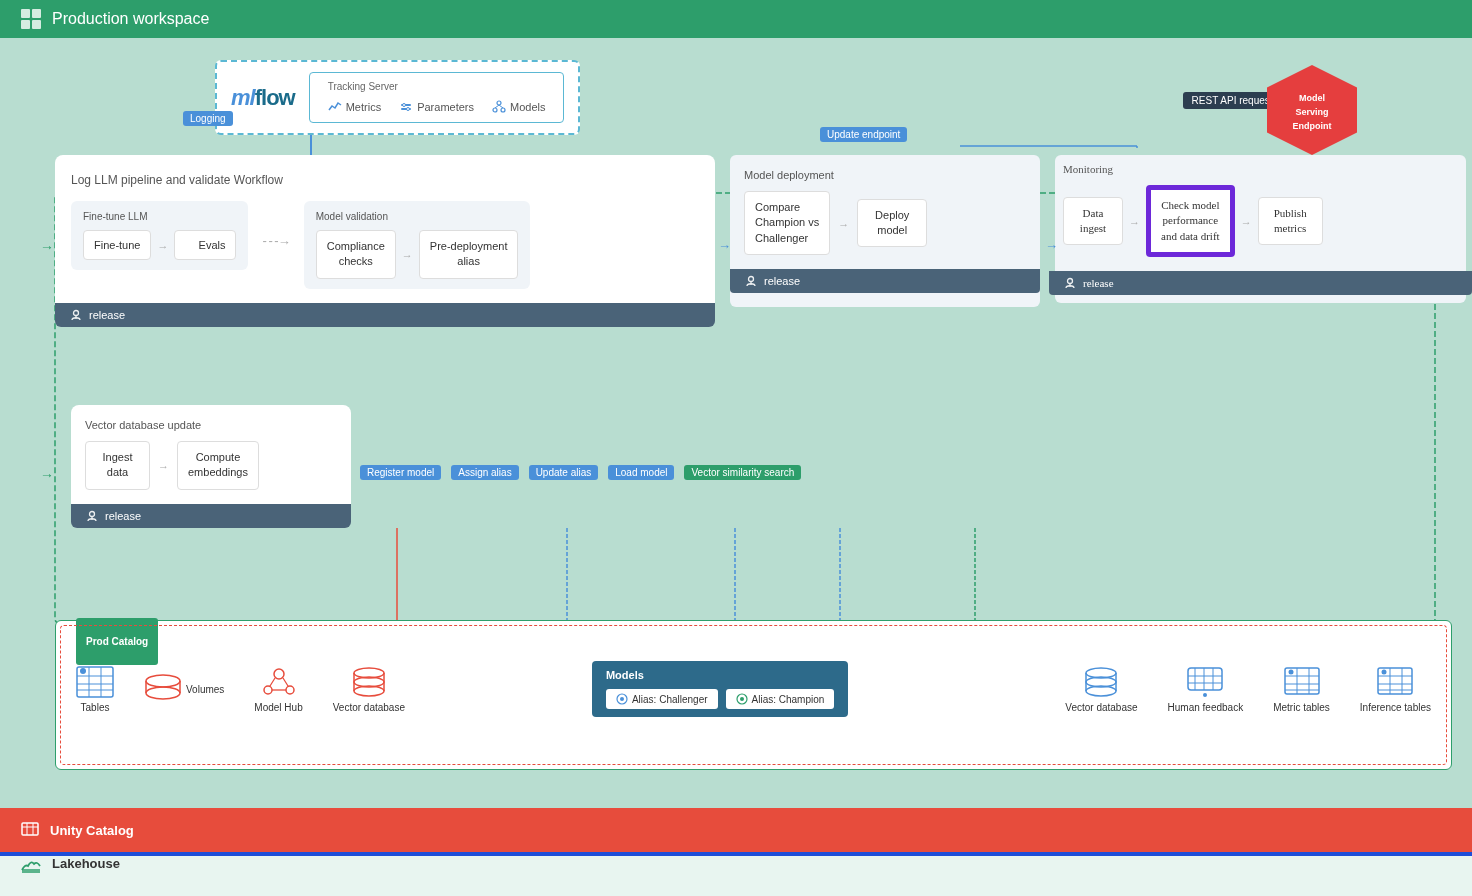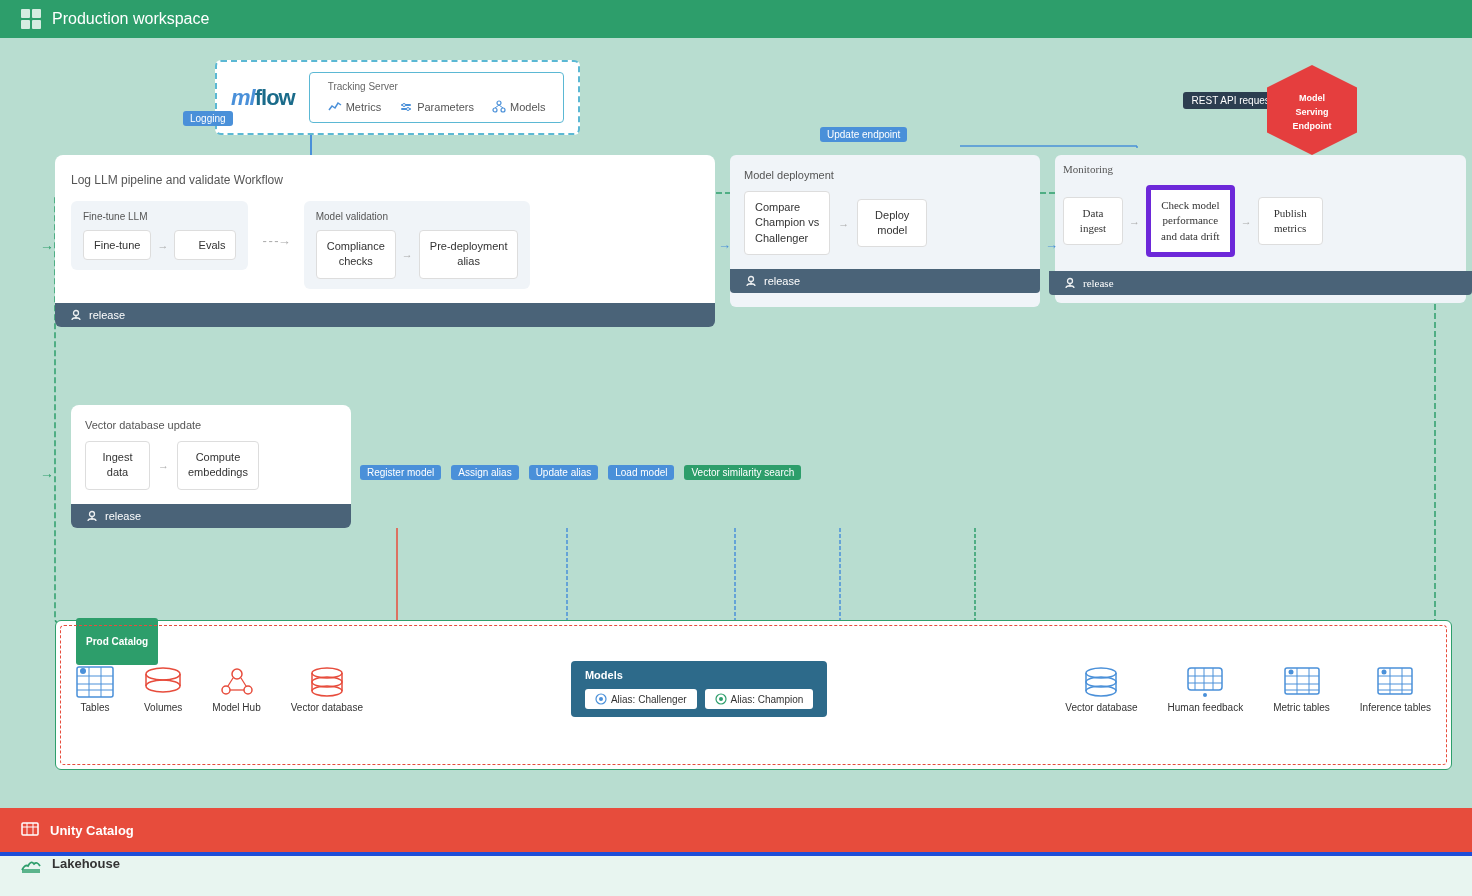--- a/index.html
+++ b/index.html
@@ -226,21 +226,21 @@
         <line x1="1" y1="10" x2="37" y2="10" stroke="#4a90d9" stroke-width="1"></line>
         <line x1="1" y1="18" x2="37" y2="18" stroke="#4a90d9" stroke-width="1"></line>
         <line x1="1" y1="24" x2="37" y2="24" stroke="#4a90d9" stroke-width="1"></line>
         <line x1="13" y1="1" x2="13" y2="31" stroke="#4a90d9" stroke-width="1"></line>
         <line x1="25" y1="1" x2="25" y2="31" stroke="#4a90d9" stroke-width="1"></line>
         <circle cx="7" cy="5" r="3" fill="#4a90d9"></circle>
       </svg>
       <span style="font-size:10px;color:#333;">Tables</span>
     </div>
 
-    <div style="display:flex;flex-direction:column;align-items:center;gap:4px;">
+    <div style="display:flex;flex-direction:row;align-items:center;gap:4px;">
       <svg width="38" height="32" viewBox="0 0 38 32">
         <ellipse cx="19" cy="8" rx="17" ry="6" fill="none" stroke="#e74c3c" stroke-width="1.5"></ellipse>
         <ellipse cx="19" cy="20" rx="17" ry="6" fill="none" stroke="#e74c3c" stroke-width="1.5"></ellipse>
         <line x1="2" y1="8" x2="2" y2="20" stroke="#e74c3c" stroke-width="1.5"></line>
         <line x1="36" y1="8" x2="36" y2="20" stroke="#e74c3c" stroke-width="1.5"></line>
       </svg>
       <span style="font-size:10px;color:#333;">Volumes</span>
     </div>
 
     <div style="display:flex;flex-direction:column;align-items:center;gap:4px;">

